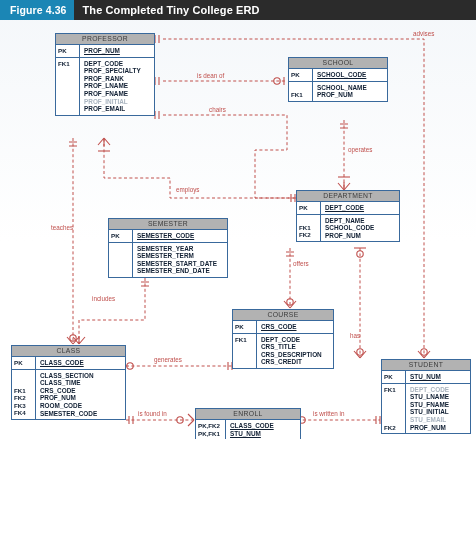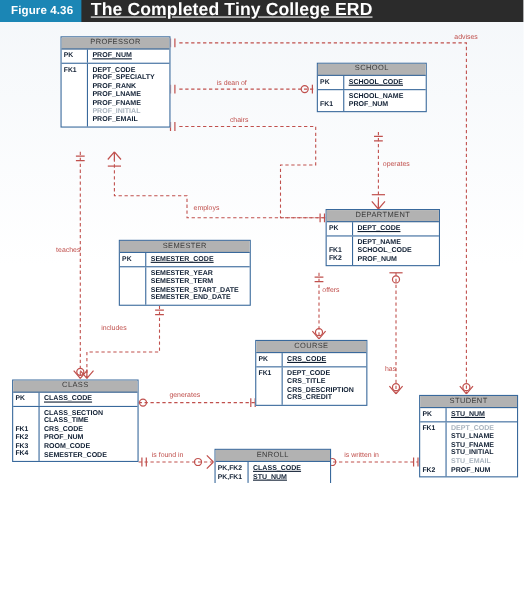--- a/index.html
+++ b/index.html
@@ -26,25 +26,24 @@
   }
   .fig-num{
     background:#1b86b5;
     color:#ffffff;
     font-size:10.5px;font-weight:bold;
     display:flex;align-items:center;
     padding:0 7px 0 10px;
     letter-spacing:.1px;
   }
   .fig-title{
-    color:#ffffff;font-size:16px;font-weight:bold;
+    color:#ffffff;font-size:11px;font-weight:bold;
     display:flex;align-items:center;
     padding-left:9px;
     letter-spacing:.1px;
-    text-decoration:underline;
   }
   .canvas{
     position:absolute;left:0;top:20px;width:476px;height:536px;
   }
 
   
   .entity{
     position:absolute;
     border:1.2px solid #39699c;
     background:#ffffff;

